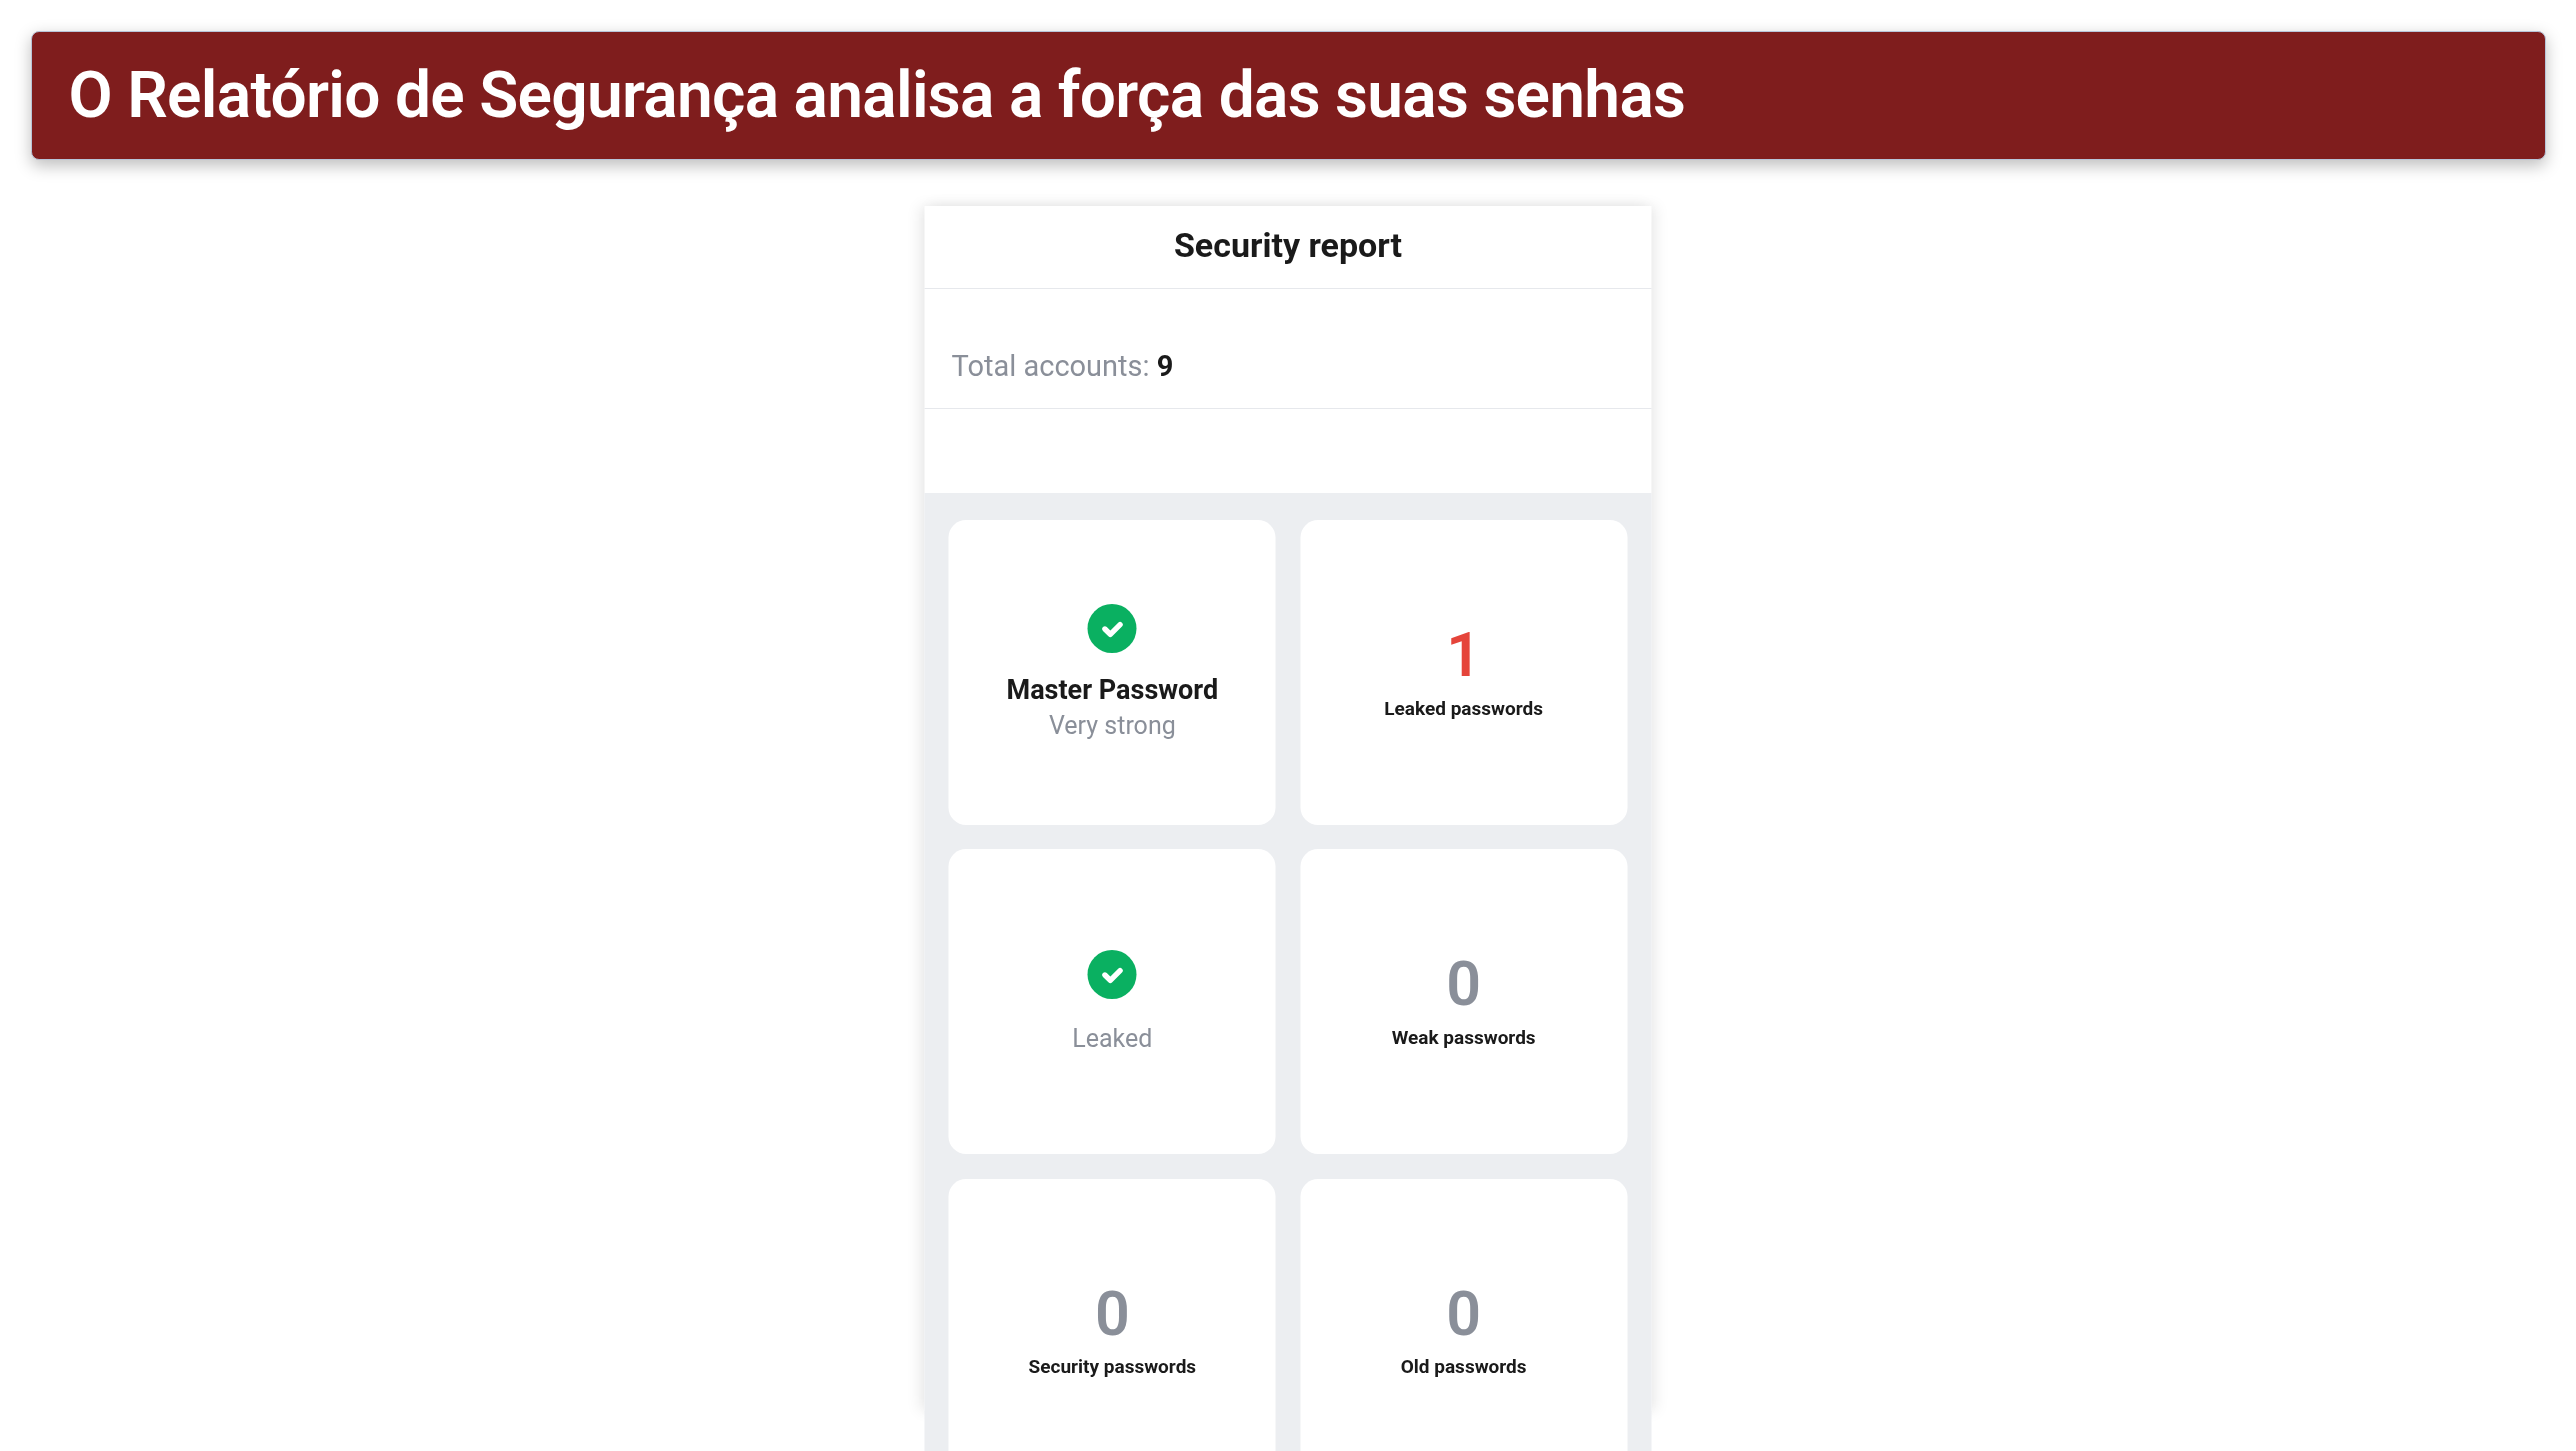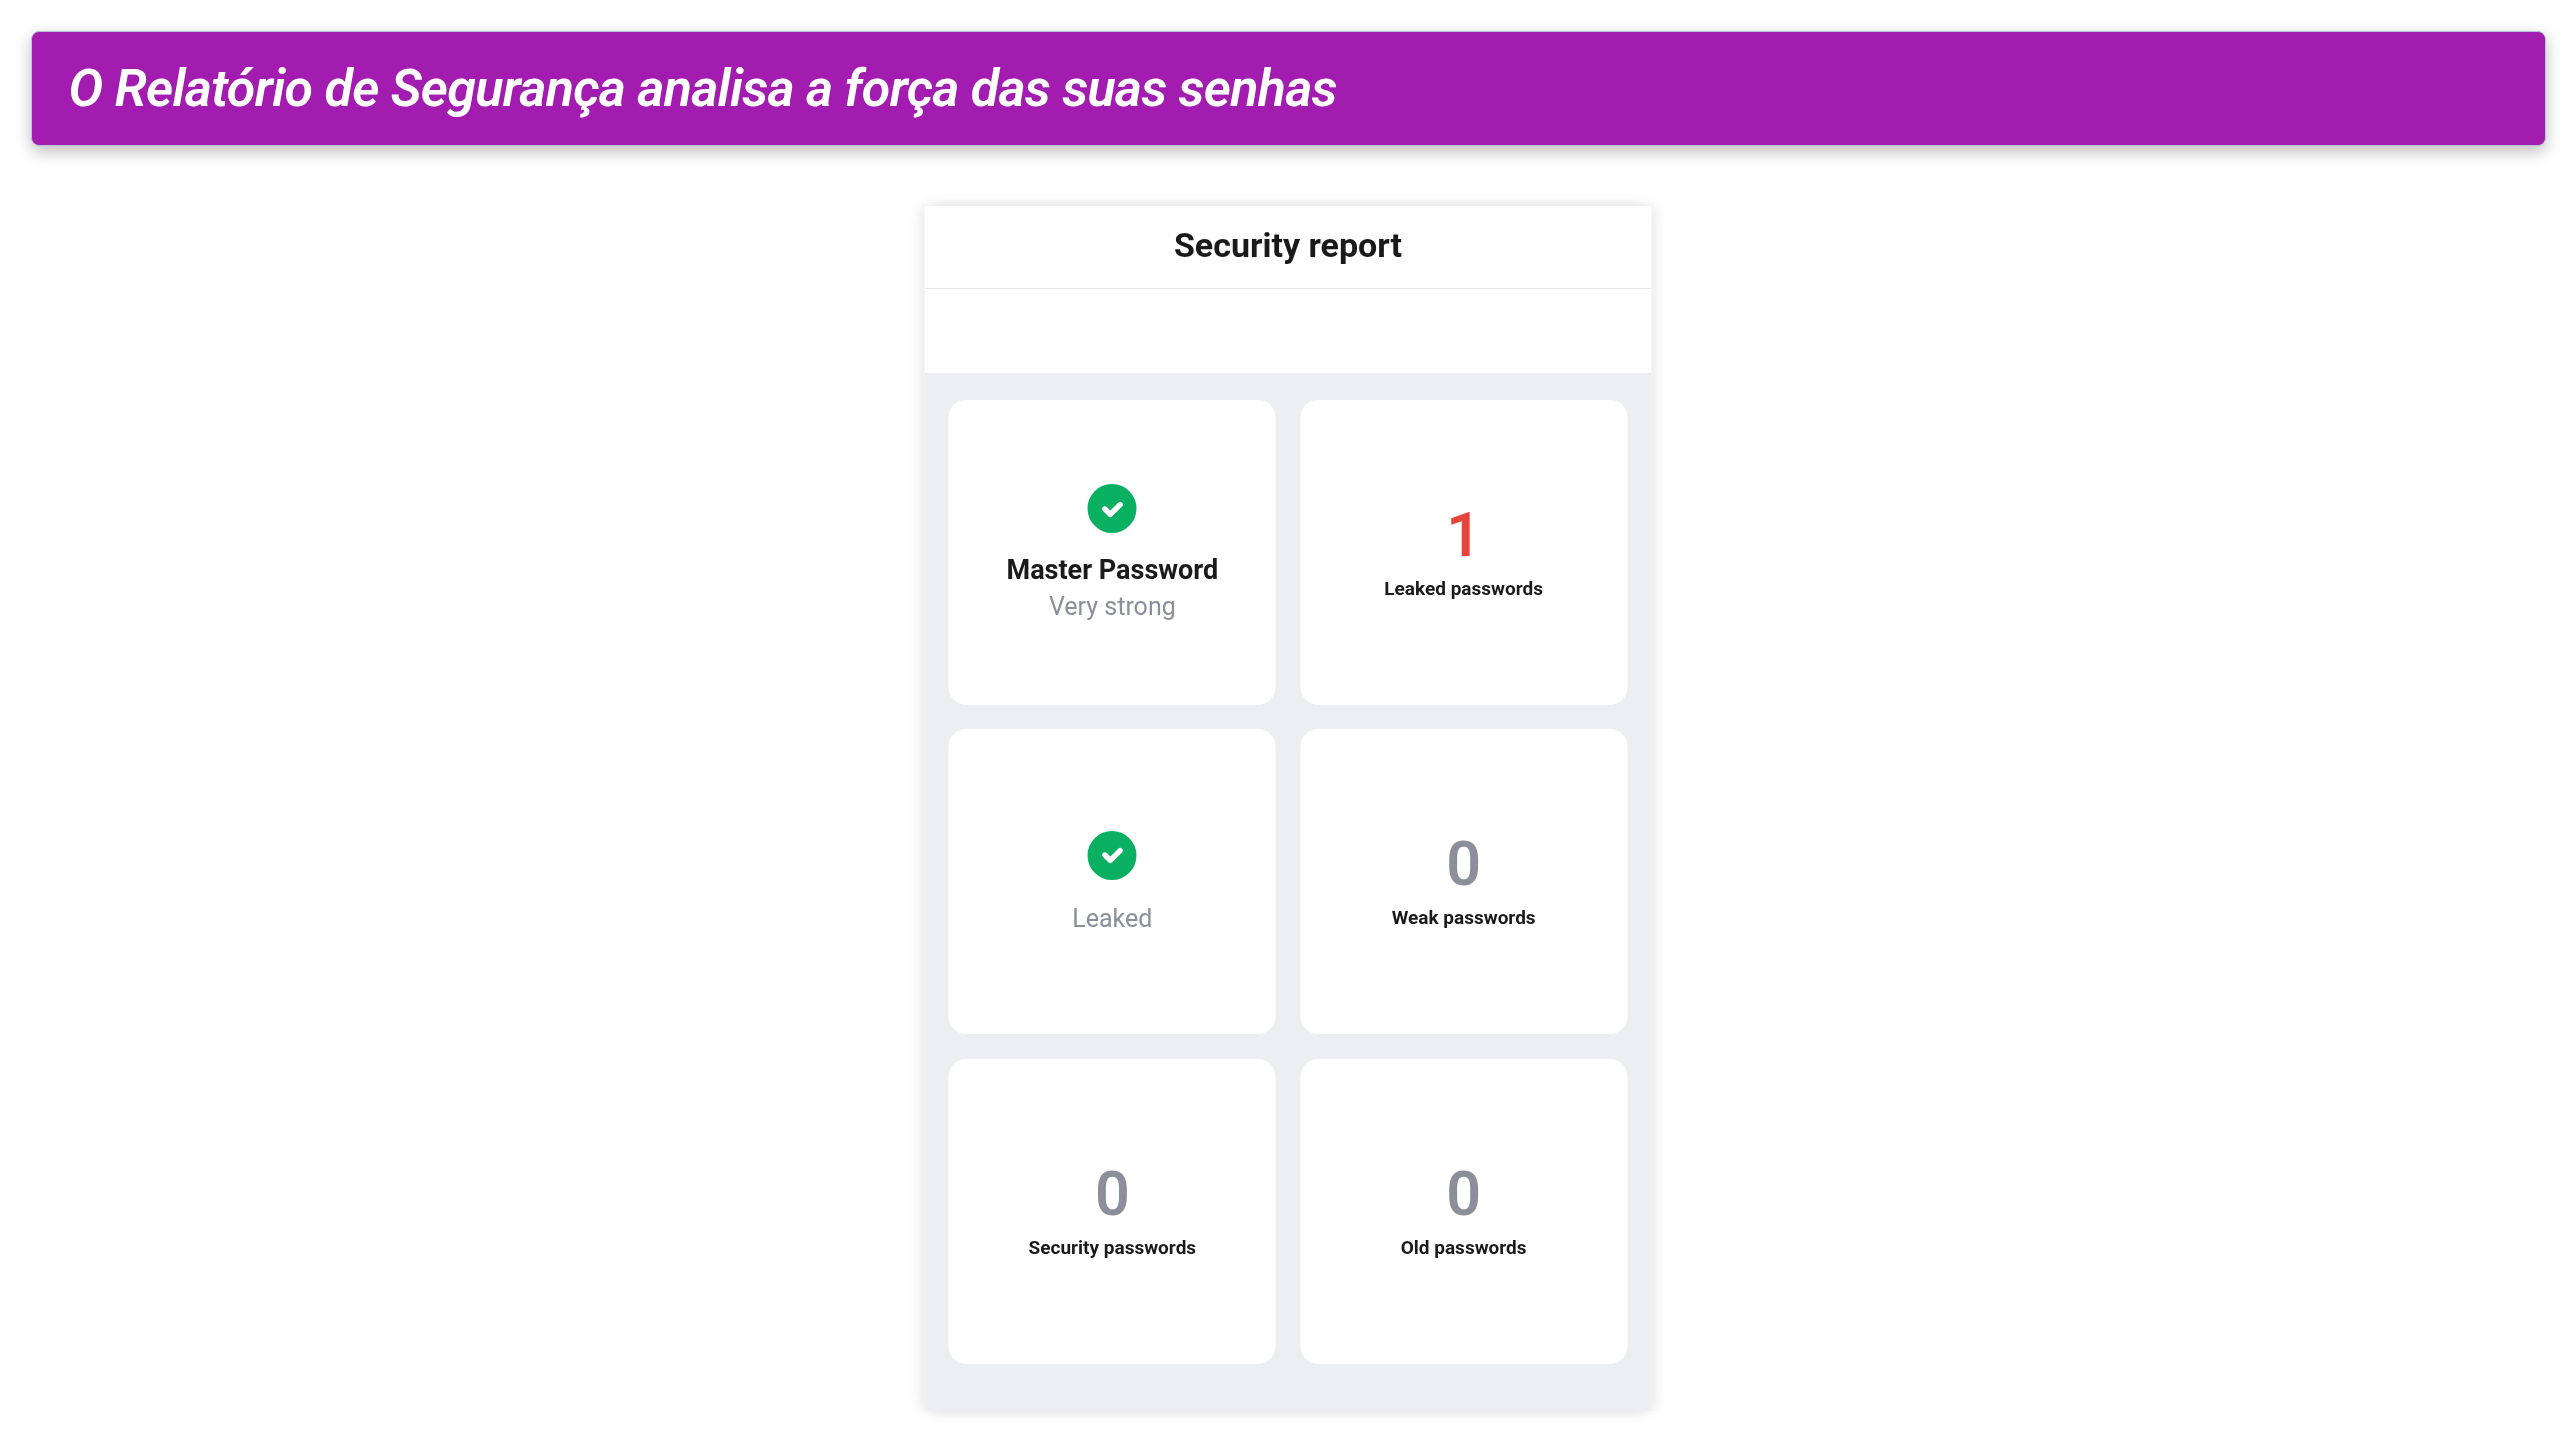--- a/index.html
+++ b/index.html
@@ -12,31 +12,30 @@
       background: #ffffff;
       width: 2576px;
       height: 1451px;
       overflow: hidden;
     }
     .banner {
       position: absolute;
       top: 30.5px;
       left: 30.5px;
       right: 30.5px;
-      background: #a21caf;
+      background: #7f1d1d;
       color: #ffffff;
-      font-size: 52px;
+      font-size: 64px;
       font-weight: 600;
       padding: 27px 37px;
       border-radius: 8.1px;
       border: 1.4px solid #b8c4d8;
       box-shadow: 0 5.4px 16.2px rgba(0,0,0,0.25);
       letter-spacing: -0.7px;
       line-height: 1.15;
-      font-style: italic;
     }
     .phone-panel {
       position: absolute;
       top: 206px;
       left: 50%;
       transform: translateX(-50%);
       width: 727px;
       height: 1205px;
       background: #ffffff;
       box-shadow: -5.4px 0 13.5px rgba(0,0,0,0.08), 5.4px 0 13.5px rgba(0,0,0,0.08);
@@ -131,20 +130,23 @@
 </head>
 <body>
 
 <div class="banner">
   <span>O Relatório de Segurança analisa a força das suas senhas</span>
 </div>
 
 <div class="phone-panel">
   <div class="panel-title">Security report</div>
 
+  <div class="total-row">
+    <span>Total accounts: </span><span class="count">9</span>
+  </div>
 
   <div class="grid-area">
 
     <div class="card">
       <div class="check-icon">
         <svg viewBox="0 0 24 24">
             <polyline points="5 12 10 17 19 8"></polyline>
           </svg>
       </div>
       <div class="card-title">Master Password</div>

